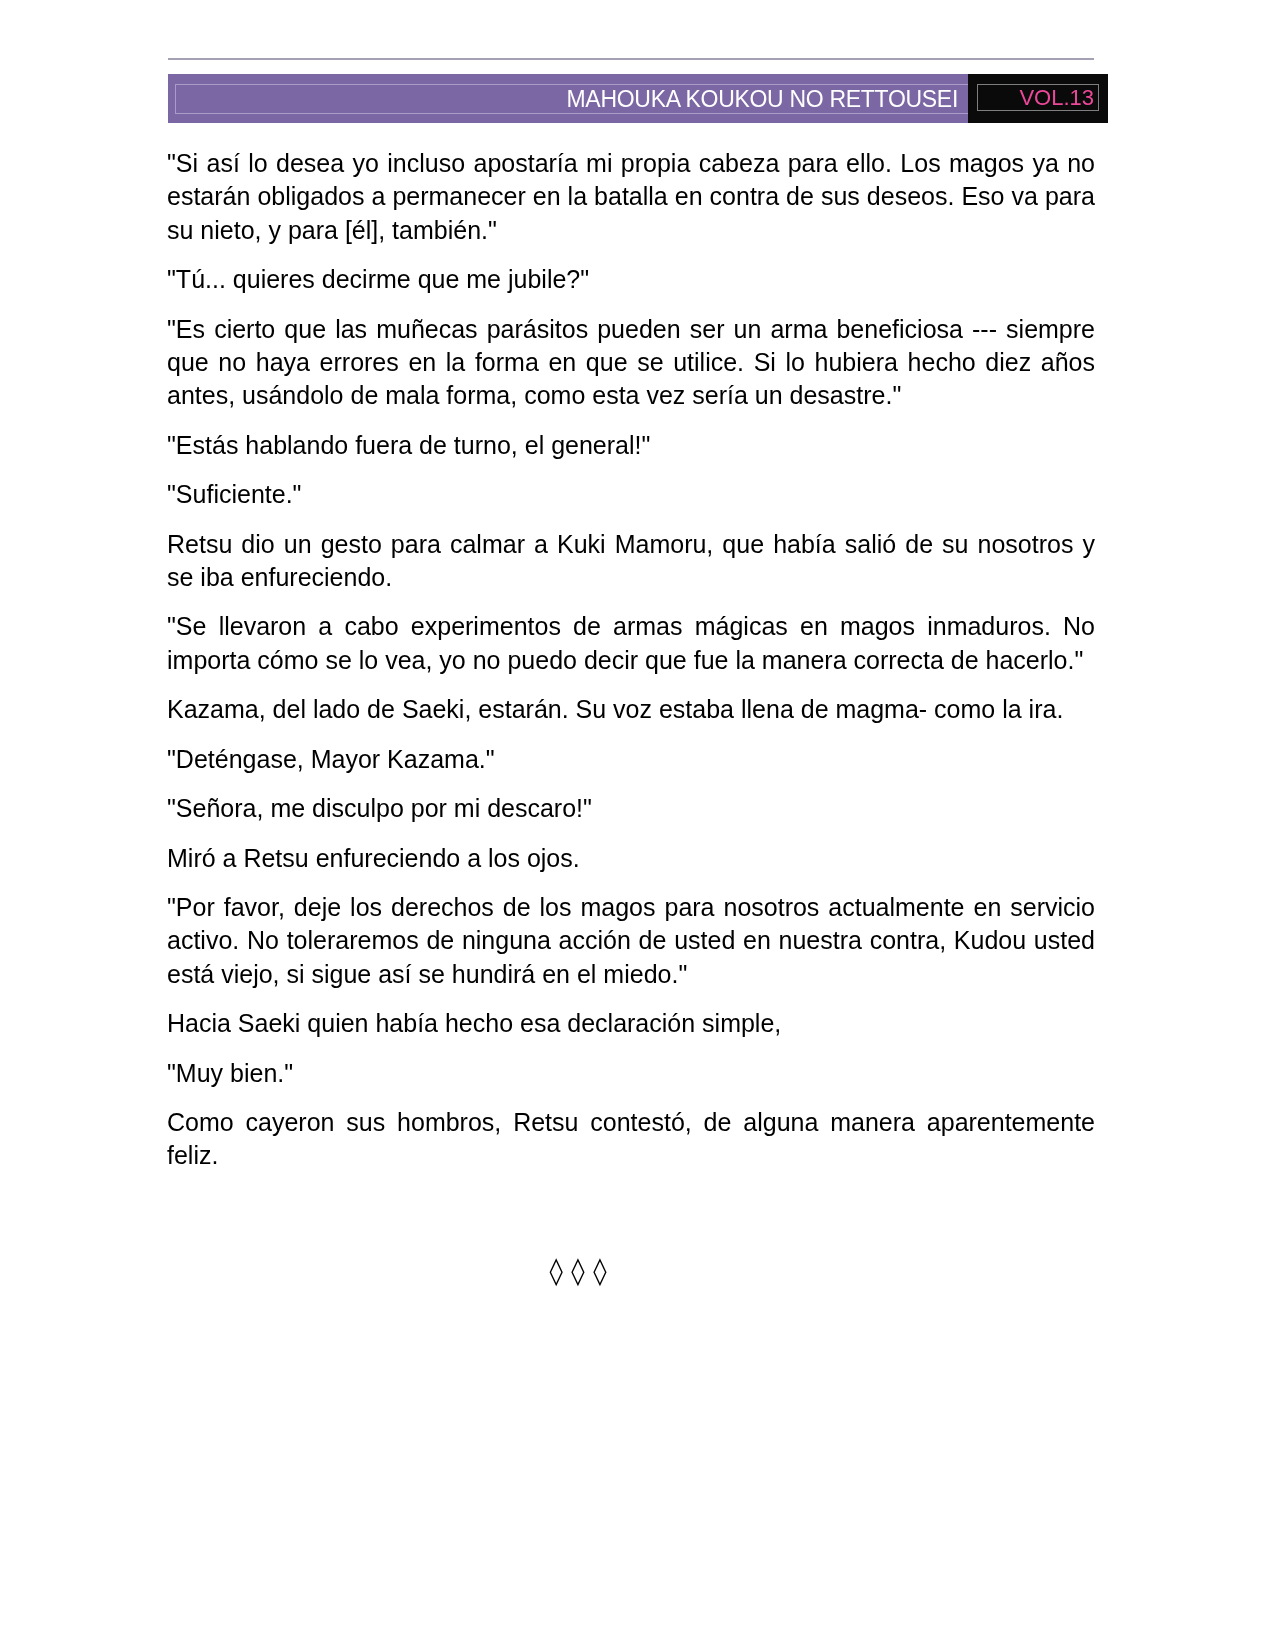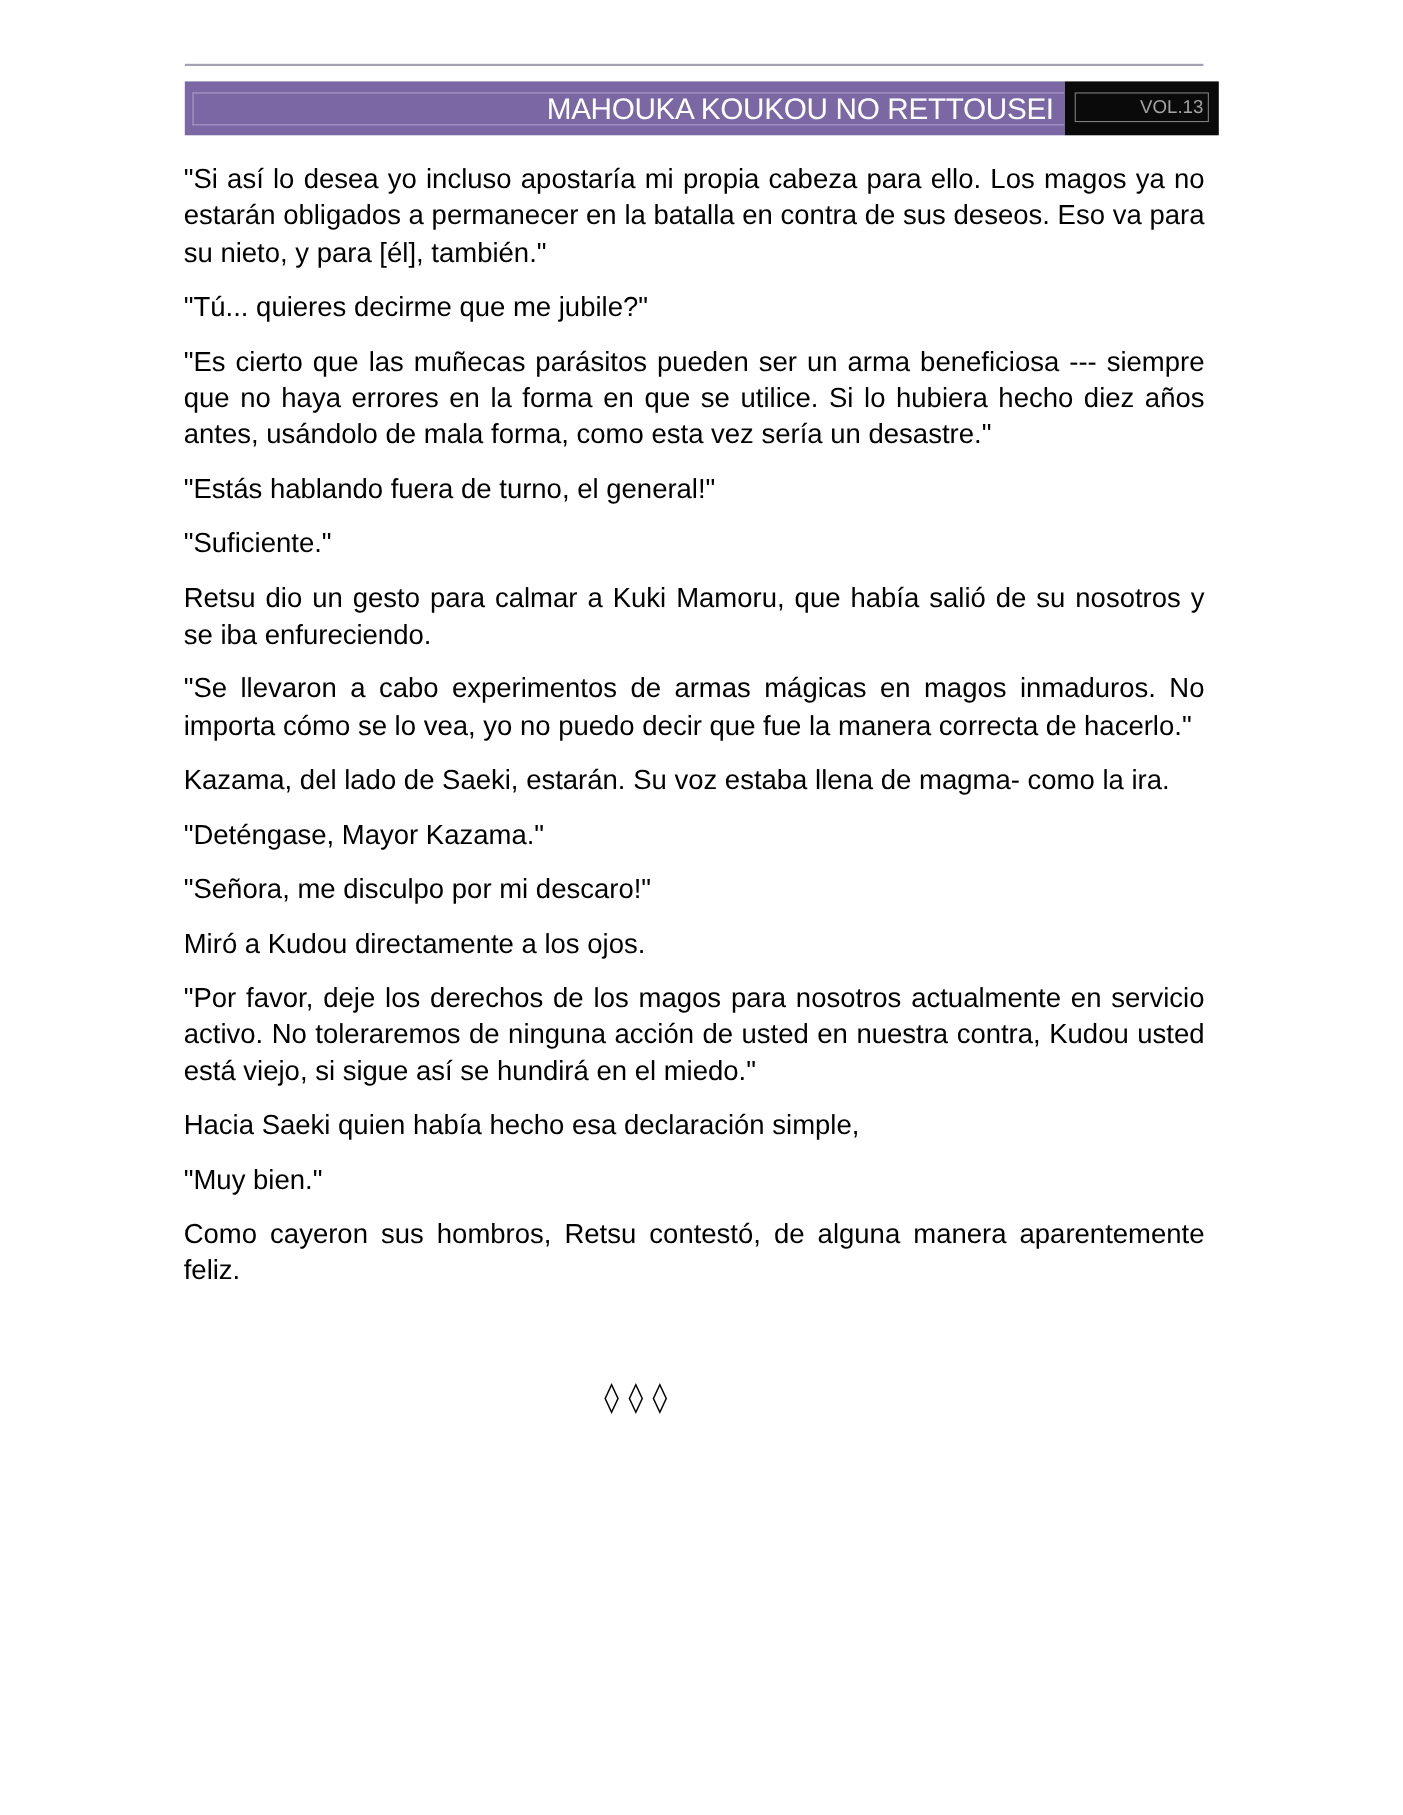--- a/index.html
+++ b/index.html
@@ -43,21 +43,21 @@
     border-top: 1px solid #a99cc9;
     border-bottom: 1px solid #a99cc9;
     border-left: 1px solid #a99cc9;
     display: flex;
     align-items: center;
     justify-content: flex-end;
     padding-right: 10px;
   }
   .header-title {
     color: #ffffff;
-    font-size: 27px;
+    font-size: 23px;
     letter-spacing: -0.3px;
     white-space: nowrap;
   }
   .vol-box {
     position: absolute;
     left: 968px;
     top: 74px;
     width: 140px;
     height: 49px;
     background: #0a0a0a;
@@ -68,22 +68,22 @@
     right: 9px;
     top: 10px;
     bottom: 12px;
     border: 1px solid #7f7f7f;
     display: flex;
     align-items: center;
     justify-content: flex-end;
     padding-right: 4px;
   }
   .vol-label {
-    color: #a3a3a3;
-    font-size: 17px;
+    color: #ec4899;
+    font-size: 22px;
     white-space: nowrap;
   }
 
   
   .content {
     position: absolute;
     left: 167px;
     top: 147px;
     width: 928px;
   }
@@ -129,21 +129,21 @@
     <p>"Si así lo desea yo incluso apostaría mi propia cabeza para ello.  Los magos ya no estarán obligados a permanecer en la batalla en contra de sus deseos. Eso va para su nieto, y para [él], también."</p>
     <p>"Tú... quieres decirme que me jubile?"</p>
     <p>"Es cierto que las muñecas parásitos pueden ser un arma beneficiosa --- siempre que no haya errores en la forma en que se utilice. Si lo hubiera hecho diez años antes, usándolo de mala forma, como esta vez sería un desastre."</p>
     <p>"Estás hablando fuera de turno, el general!"</p>
     <p>"Suficiente."</p>
     <p>Retsu dio  un gesto para calmar a Kuki Mamoru, que había salió de su nosotros y se iba enfureciendo.</p>
     <p>"Se llevaron a cabo experimentos de armas mágicas en magos inmaduros. No importa cómo se lo vea, yo no puedo decir que fue la manera correcta de hacerlo."</p>
     <p>Kazama, del lado de Saeki, estarán. Su voz estaba llena de magma- como la ira.</p>
     <p>"Deténgase, Mayor Kazama."</p>
     <p>"Señora, me disculpo por mi descaro!"</p>
-    <p>Miró a Kudou directamente a los ojos.</p>
+    <p>Miró a Retsu enfureciendo a los ojos.</p>
     <p>"Por favor, deje los derechos de los magos para nosotros actualmente en servicio activo. No toleraremos de ninguna acción de usted en nuestra contra, Kudou usted está  viejo, si sigue así se hundirá en el miedo."</p>
     <p>Hacia Saeki quien había hecho esa declaración simple,</p>
     <p>"Muy bien."</p>
     <p>Como cayeron sus hombros, Retsu contestó, de alguna manera aparentemente feliz.</p>
 
     <div class="separator">◊ ◊ ◊</div>
   </div>
 
 </div>
 

